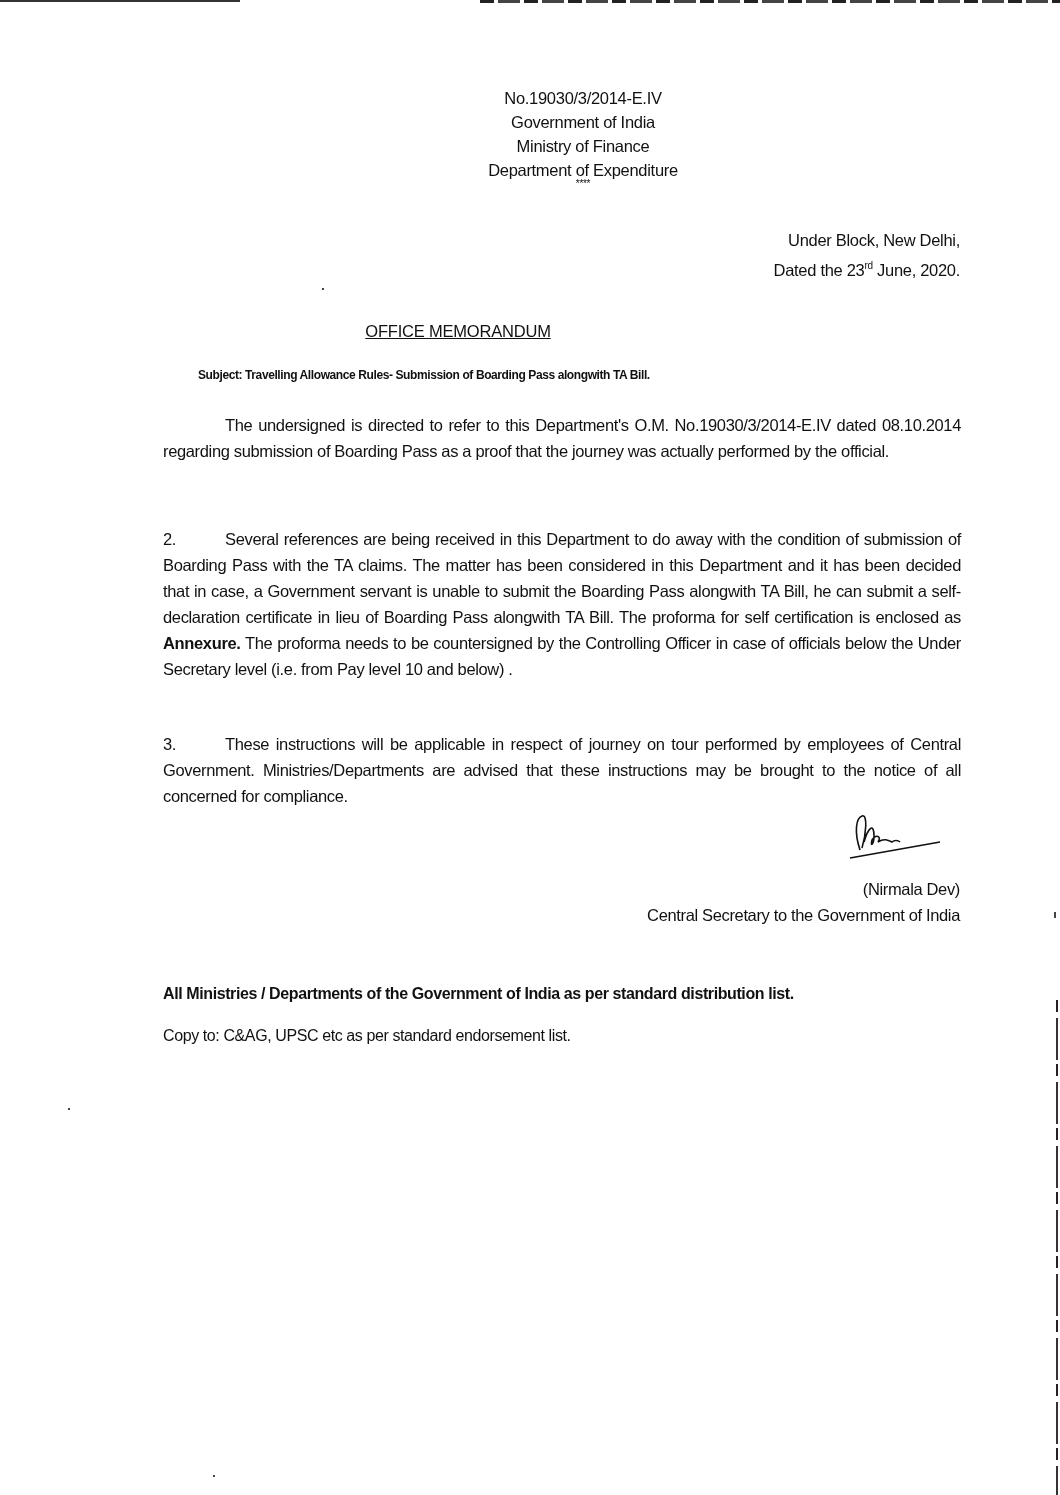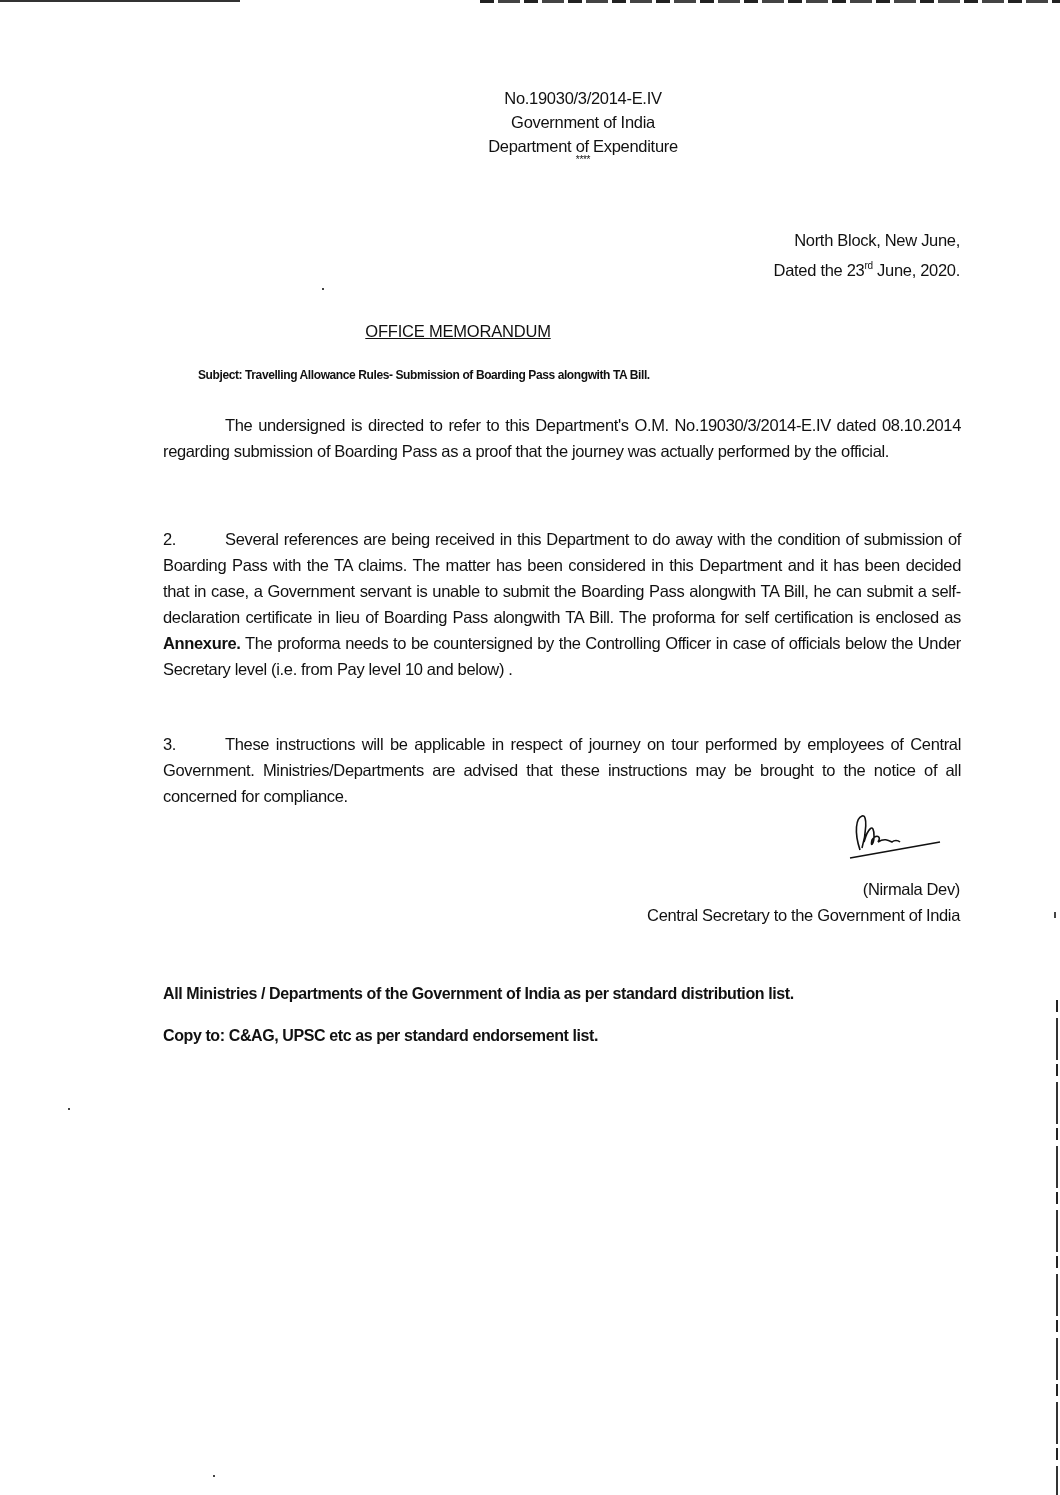--- a/index.html
+++ b/index.html
@@ -31,42 +31,43 @@
   .para .num { display: inline-block; width: 62px; }
   .p1 { top: 412px; text-indent: 62px; }
   .p2 { top: 526px; }
   .p3 { top: 731px; }
   .para b { font-weight: bold; }
 
   .signature { position: absolute; top: 812px; left: 840px; width: 110px; height: 50px; }
   .sign-block { position: absolute; top: 876px; right: 100px; text-align: right; font-size: 16.5px; line-height: 26px; letter-spacing: -0.35px; }
 
   .distribution { position: absolute; top: 978px; left: 163px; font-weight: bold; font-size: 16px; letter-spacing: -0.4px; margin-top: 7px; }
-  .copy-to { position: absolute; top: 1027px; left: 163px; font-weight: bold; font-size: 16px; letter-spacing: -0.4px; }
+  .copy-to { position: absolute; top: 1027px; left: 163px; font-weight: normal; font-size: 16px; letter-spacing: -0.4px; }
 </style>
 </head>
 <body>
 
 <div class="scan-top-left"></div>
 <div class="scan-top-right"></div>
 <div class="scan-right"></div>
 <div class="speck" style="top:288px;left:322px"></div>
 <div class="speck" style="top:1108px;left:68px"></div>
 <div class="speck" style="top:1475px;left:213px"></div>
 <div class="speck" style="top:912px;left:1054px;height:6px"></div>
 
 <div class="header-block">
   <div>No.19030/3/2014-E.IV</div>
   <div>Government of India</div>
+  <div>Ministry of Finance</div>
   <div>Department of Expenditure</div>
   <div class="stars">****</div>
 </div>
 
 <div class="place-date">
-  <div>North Block, New June,</div>
+  <div>Under Block, New Delhi,</div>
   <div><span>Dated the 23</span><sup>rd</sup><span> June, 2020.</span></div>
 </div>
 
 <div class="memo-title"><span>OFFICE MEMORANDUM</span></div>
 
 <div class="subject">Subject: Travelling Allowance Rules- Submission of Boarding Pass alongwith  TA Bill.</div>
 
 <div class="para p1">The undersigned is directed to refer to this Department's O.M. No.19030/3/2014-E.IV dated 08.10.2014 regarding submission of Boarding Pass as a proof  that the journey was actually performed by the official.</div>
 
 <div class="para p2"><span class="num">2.</span><span>Several references are being received in this Department to do away with the condition of submission of Boarding Pass with the TA claims. The matter has been considered in this Department and it has been decided that in case, a Government servant  is unable to submit the Boarding Pass alongwith TA Bill, he can submit a self-declaration certificate in lieu of Boarding Pass alongwith TA Bill. The proforma for self certification is enclosed as </span><b>Annexure.</b><span> The proforma needs to be countersigned by the Controlling Officer in case of officials below the Under Secretary level (i.e. from Pay level 10 and below) .</span></div>

